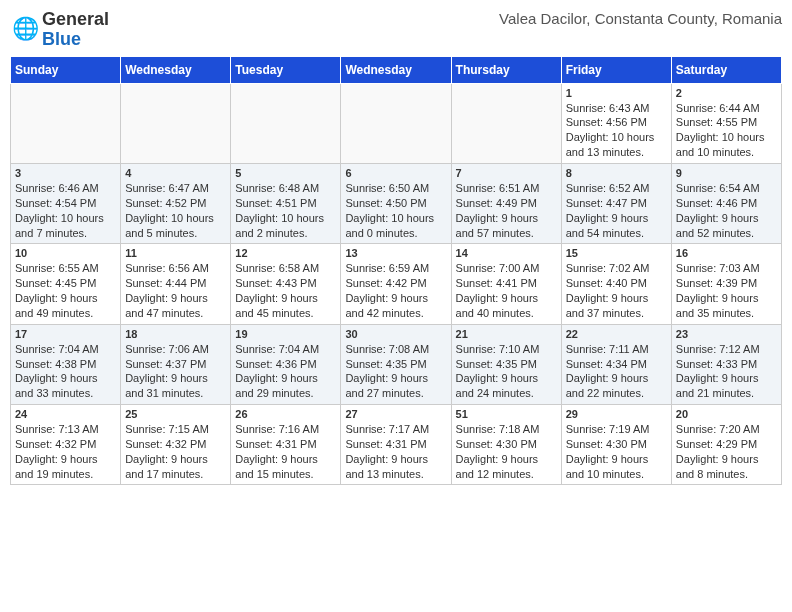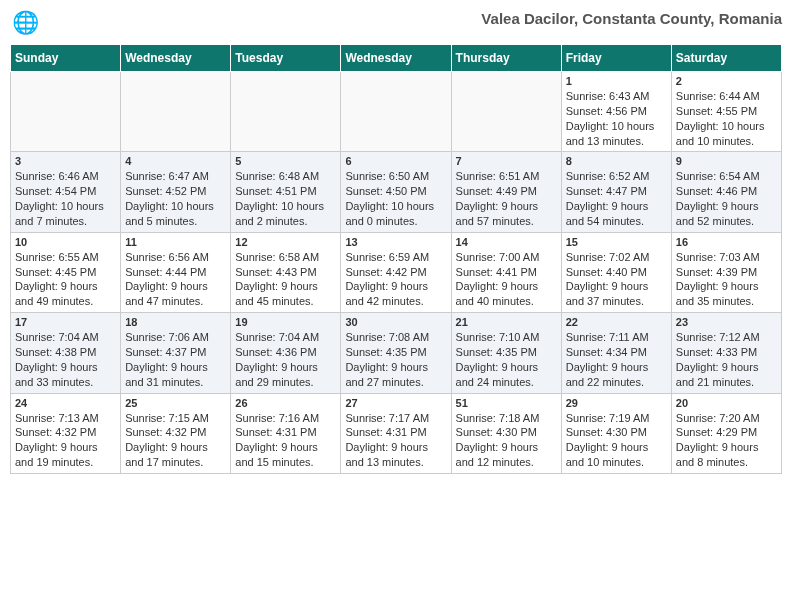--- a/index.html
+++ b/index.html
@@ -36,29 +36,28 @@
       text-align: right;
     }
     .calendar-title {
       font-size: 32px;
       font-weight: bold;
       color: #333;
     }
     .calendar-subtitle {
       font-size: 15px;
       color: #555;
-      font-weight: bold;
     }
     table {
       width: 100%;
       border-collapse: collapse;
       table-layout: fixed;
     }
     thead tr th {
-      background-color: #0f766e;
+      background-color: #1d4ed8;
       color: #fff;
       font-size: 12px;
       font-weight: bold;
       padding: 6px 4px;
       text-align: left;
       border: 1px solid #fff;
     }
     tbody tr td {
       border: 1px solid #ccc;
       vertical-align: top;
@@ -90,20 +89,24 @@
     }
   </style>
 </head>
 <body>
 
 <div class="header-area">
   <div class="logo">
     <svg class="logo-icon" viewBox="0 0 28 28">
       <text x="2" y="20" font-size="22" fill="#1a6bbf">🌐</text>
     </svg>
+    <div class="logo-text">
+      <span class="logo-general">General</span><br>
+      <span class="logo-blue">Blue</span>
+    </div>
   </div>
   <div class="title-area">
     <div class="calendar-subtitle">Valea Dacilor, Constanta County, Romania</div>
   </div>
 </div>
 
 <table>
   <thead>
     <tr>
     <th>Sunday</th>

